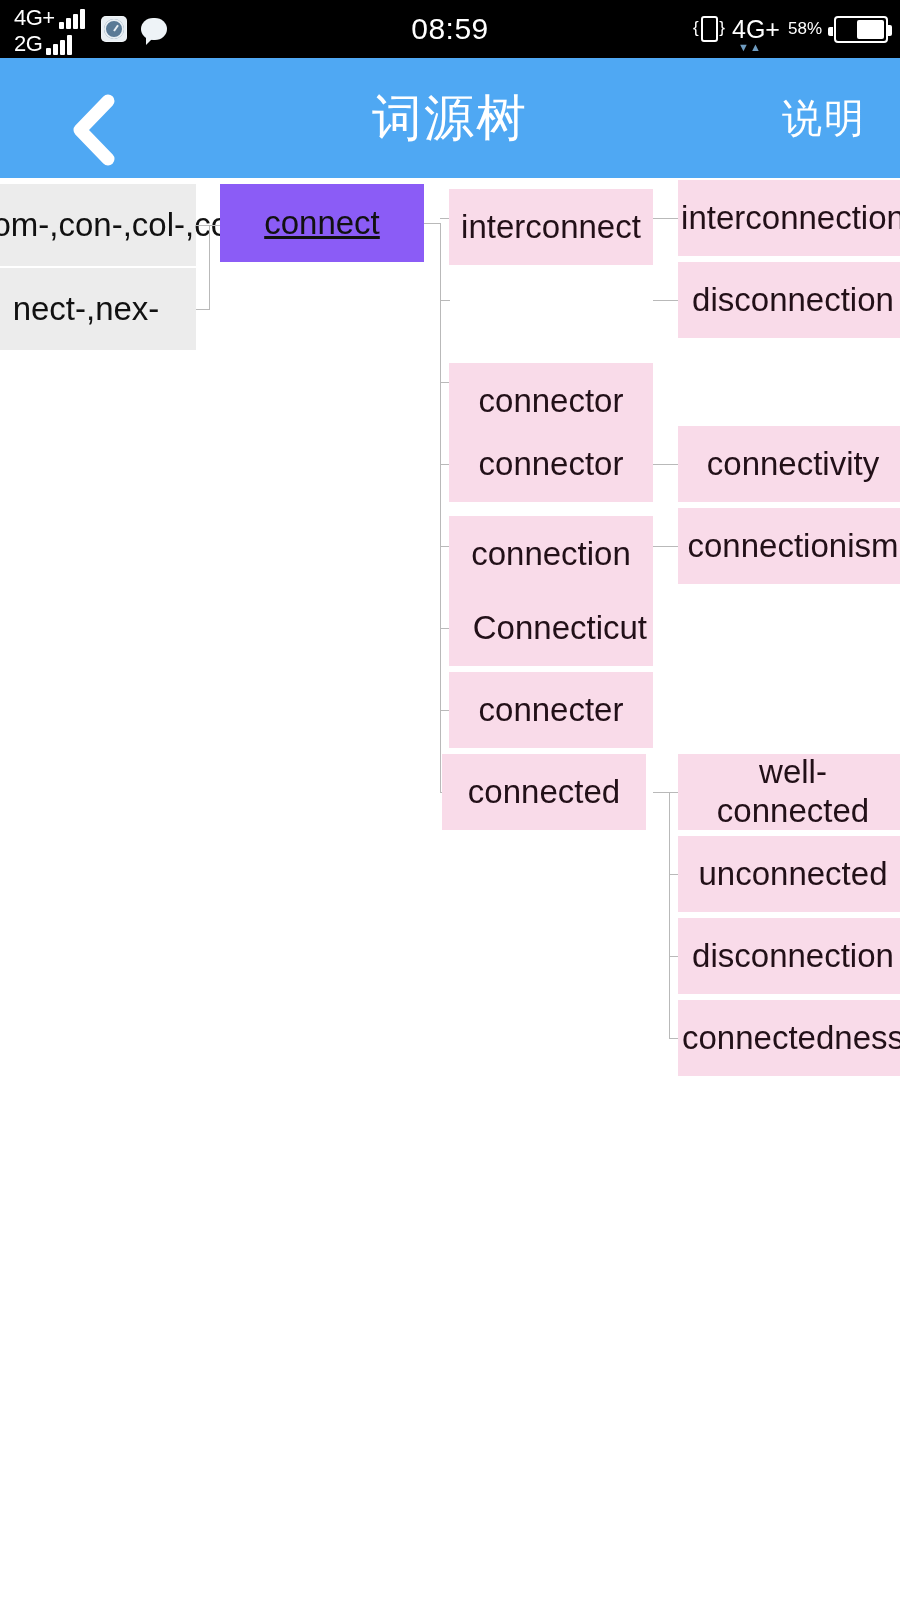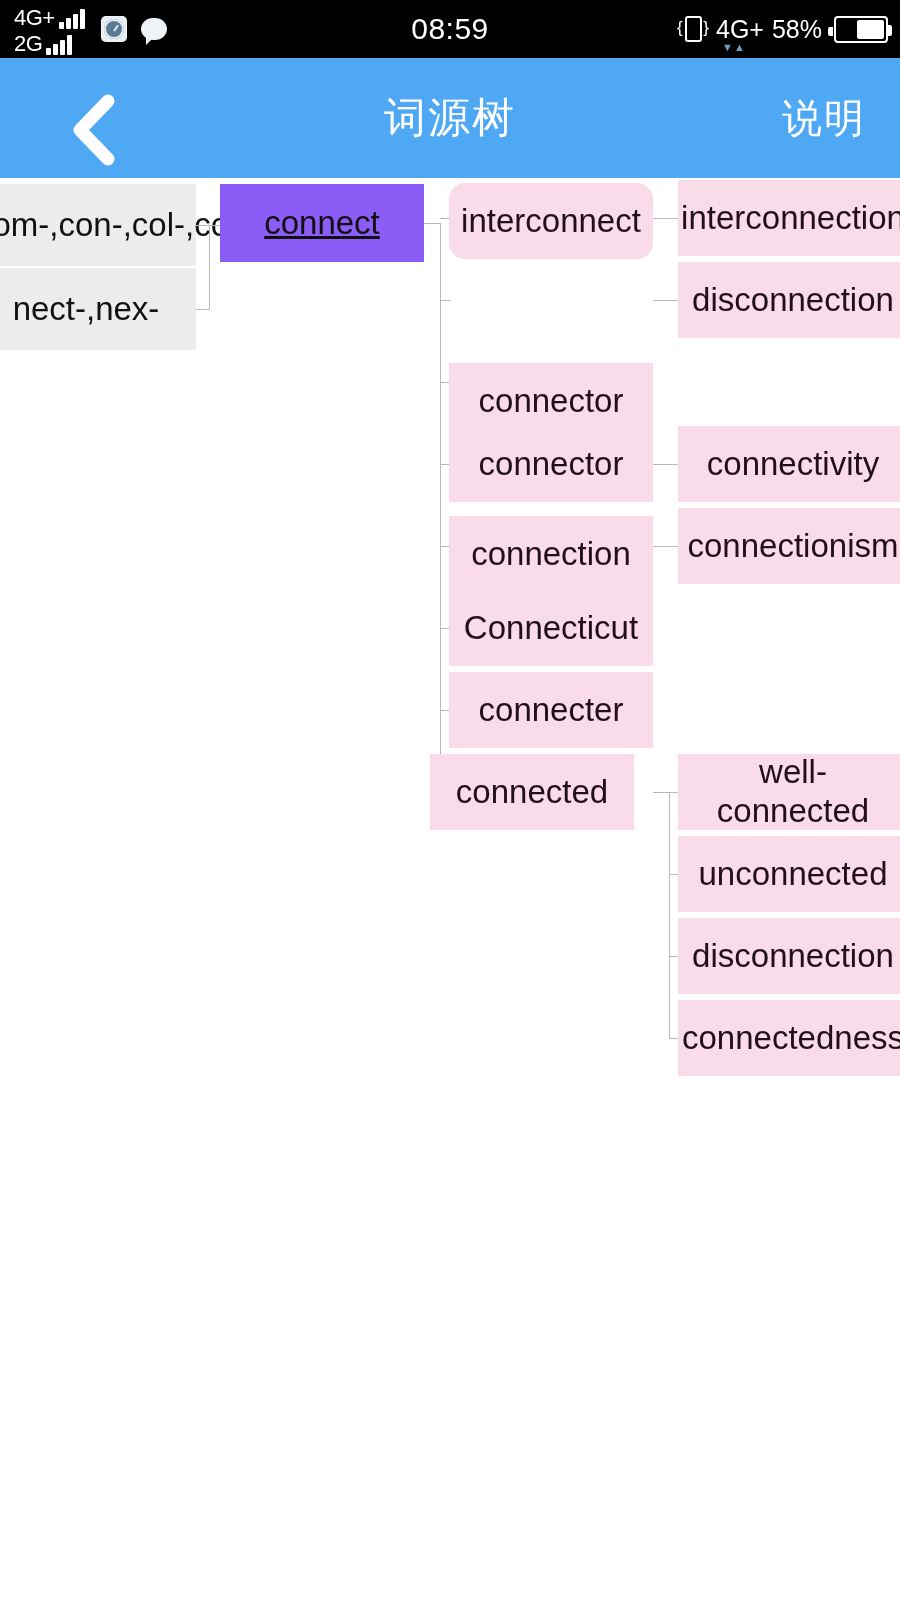--- a/index.html
+++ b/index.html
@@ -153,21 +153,21 @@
     position: relative;
   }
   .sb-4g .arrows {
     position: absolute;
     left: 6px; bottom: -9px;
     font-size: 11px;
     letter-spacing: 1px;
     color: #6f9cc0;
   }
   .sb-batt-pct {
-    font-size: 25px;
+    font-size: 17px;
     color: #fff;
   }
   .batt {
     position: relative;
     width: 54px; height: 27px;
     border: 2px solid #fff;
     border-radius: 4px;
     margin-left: 4px;
     background: transparent;
     box-sizing: border-box;
@@ -213,21 +213,21 @@
     cursor: pointer;
   }
   .nav-back svg { display: block; }
   .nav-title {
     position: absolute;
     left: 0; top: 0;
     width: 900px; height: 120px;
     line-height: 120px;
     text-align: center;
     color: #ffffff;
-    font-size: 42px;
+    font-size: 50px;
     letter-spacing: 2px;
   }
   .nav-action {
     position: absolute;
     right: 34px; top: 0;
     height: 120px;
     line-height: 120px;
     color: #ffffff;
     font-size: 40px;
     letter-spacing: 2px;
@@ -349,39 +349,39 @@
 
   <div class="ln h" style="left:440px; top:40px;  width:10px;"></div>
   <div class="ln h" style="left:440px; top:122px; width:10px;"></div>
   <div class="ln h" style="left:440px; top:204px; width:10px;"></div>
   <div class="ln h" style="left:440px; top:286px; width:10px;"></div>
   <div class="ln h" style="left:440px; top:368px; width:10px;"></div>
   <div class="ln h" style="left:440px; top:450px; width:10px;"></div>
   <div class="ln h" style="left:440px; top:532px; width:10px;"></div>
   <div class="ln h" style="left:440px; top:614px; width:10px;"></div>
 
-  <div class="node deriv" style="left:449px; top:5px;   width:204px; height:76px;border-radius:16px;">
+  <div class="node deriv" style="left:449px; top:11px;   width:204px; height:76px;">
     <span>interconnect</span>
   </div>
   <div class="node deriv" style="left:449px; top:166px; width:204px; height:76px;margin-top:19px;">
     <span>connector</span>
   </div>
   <div class="node deriv" style="left:449px; top:248px; width:204px; height:76px;">
     <span>connector</span>
   </div>
   <div class="node deriv" style="left:449px; top:338px; width:204px; height:76px;">
     <span>connection</span>
   </div>
-  <div class="node deriv" style="left:449px; top:412px; width:204px; height:76px;">
+  <div class="node deriv" style="left:449px; top:412px; width:204px; height:76px;justify-content:flex-end;">
     <span>Connecticut</span>
   </div>
   <div class="node deriv" style="left:449px; top:494px; width:204px; height:76px;text-align:center;">
     <span>connecter</span>
   </div>
-  <div class="node deriv" style="left:430px; top:576px; width:204px; height:76px;">
+  <div class="node deriv" style="left:442px; top:576px; width:204px; height:76px;">
     <span>connected</span>
   </div>
 
   <div class="ln h" style="left:653px; top:40px;  width:25px;"></div>
   <div class="ln h" style="left:653px; top:122px; width:25px;"></div>
   <div class="ln h" style="left:653px; top:286px; width:25px;"></div>
   <div class="ln h" style="left:653px; top:368px; width:25px;"></div>
 
   <div class="ln h" style="left:653px; top:614px; width:16px;"></div>
   <div class="ln v" style="left:669px; top:614px; height:246px;"></div>

